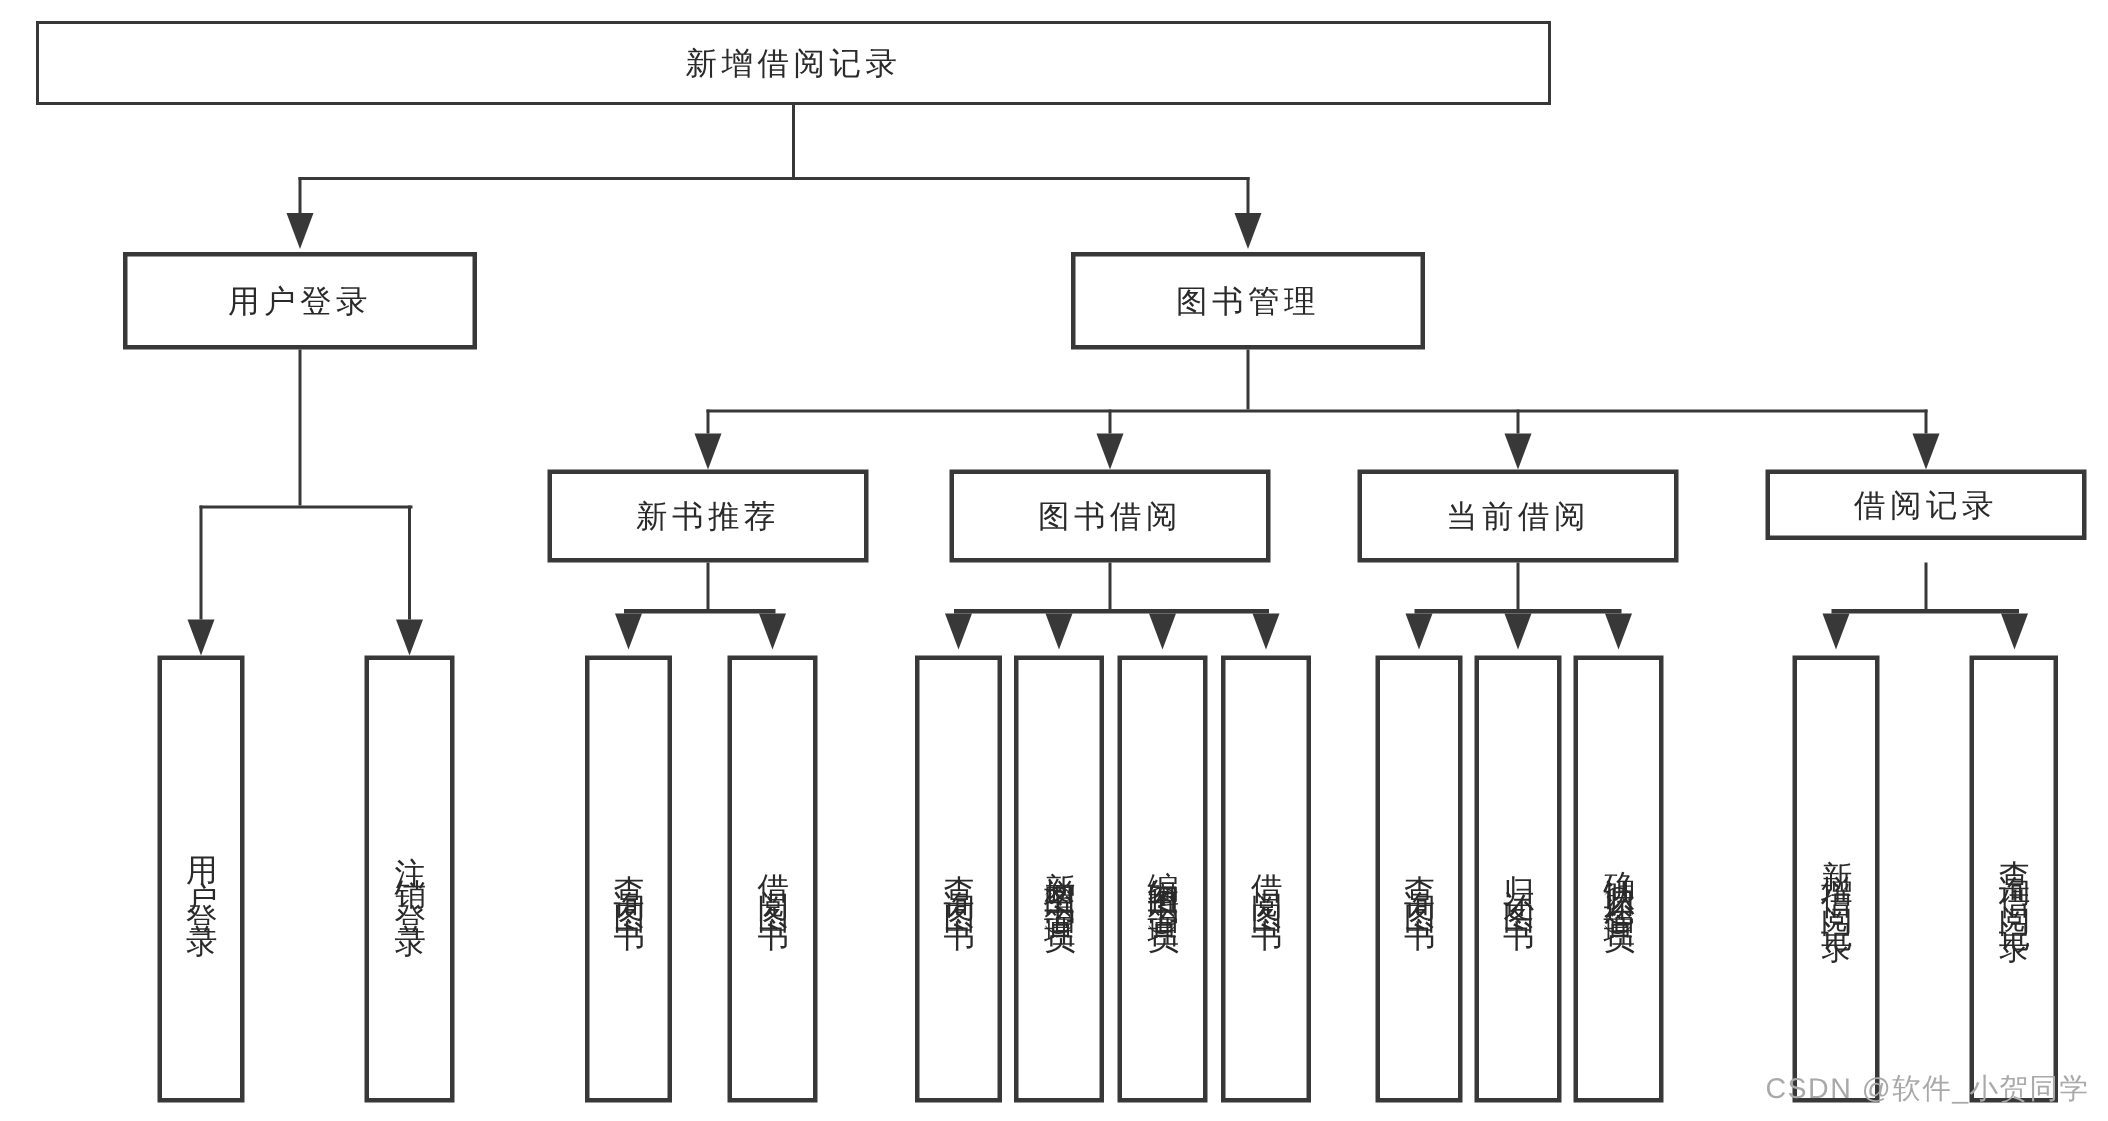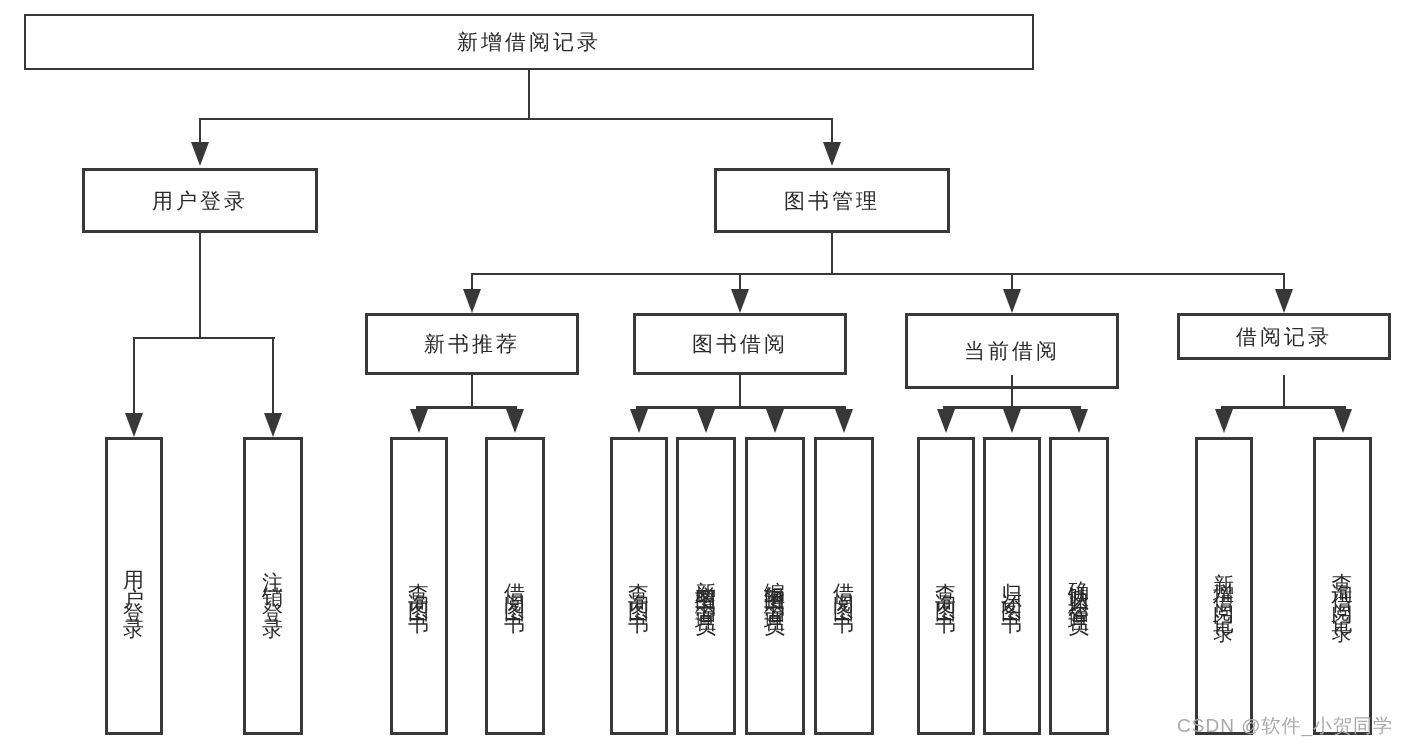--- a/index.html
+++ b/index.html
@@ -53,21 +53,21 @@
 
 <div id="canvas">
 
   <div class="box hbox root" style="left:24px;top:14px;width:1010px;height:56px">新增借阅记录</div>
 
   <div class="box hbox" style="left:82px;top:168px;width:236px;height:65px">用户登录</div>
   <div class="box hbox" style="left:365px;top:313px;width:214px;height:62px">新书推荐</div>
 
   <div class="box hbox" style="left:714px;top:168px;width:236px;height:65px">图书管理</div>
   <div class="box hbox" style="left:633px;top:313px;width:214px;height:62px">图书借阅</div>
-  <div class="box hbox" style="left:905px;top:313px;width:214px;height:76px">当前借阅</div>
+  <div class="box hbox" style="left:905px;top:313px;width:214px;height:62px">当前借阅</div>
   <div class="box hbox" style="left:1177px;top:313px;width:214px;height:47px">借阅记录</div>
 
   <div class="box vbox ls-lg" style="left:105px;top:437px;width:58px;height:298px">用户登录</div>
   <div class="box vbox ls-lg" style="left:243px;top:437px;width:60px;height:298px">注销登录</div>
 
   <div class="box vbox" style="left:390px;top:437px;width:58px;height:298px">查询图书</div>
   <div class="box vbox" style="left:485px;top:437px;width:60px;height:298px">借阅图书</div>
 
   <div class="box vbox" style="left:610px;top:437px;width:58px;height:298px">查询图书</div>
   <div class="box vbox ls-sm" style="left:676px;top:437px;width:60px;height:298px">新增图书（管理员）</div>

